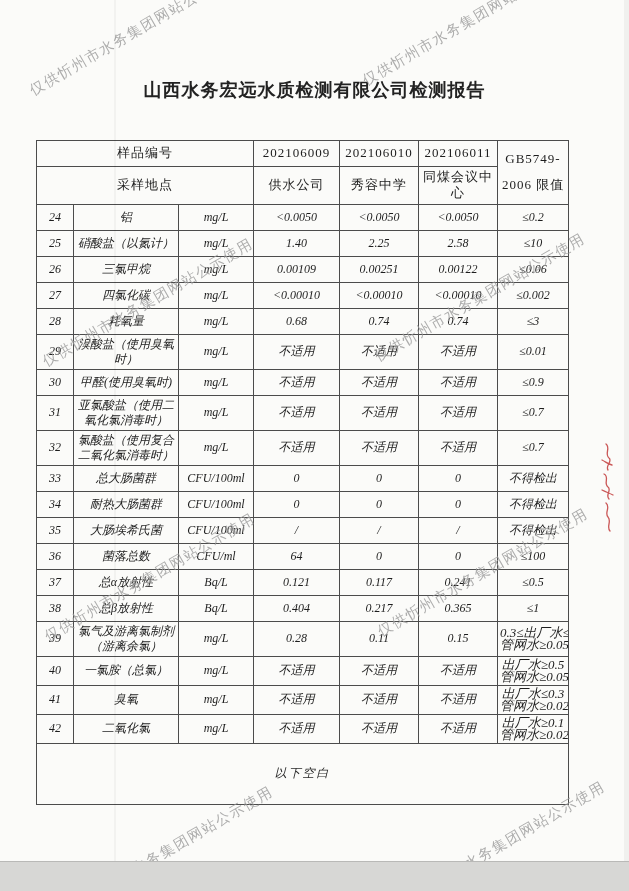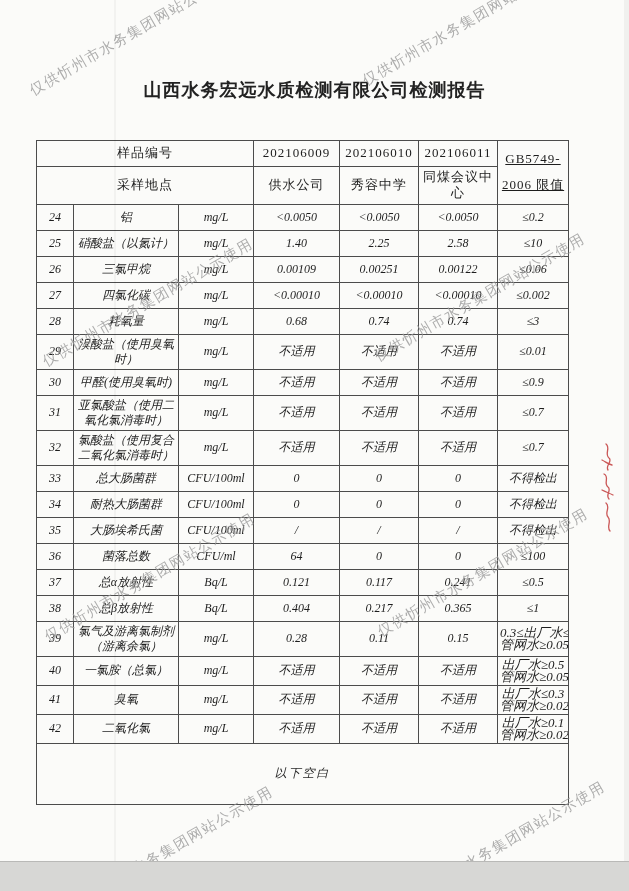--- a/index.html
+++ b/index.html
@@ -45,21 +45,21 @@
     font-weight:normal;
     text-align:center;vertical-align:middle;
     padding:2px 2px;font-size:12px;line-height:1.25;
     overflow:hidden;
   }
   tr.hrow{height:26px;}
   tr.hrow th{font-size:13px;letter-spacing:1px;text-align:center;}
   th.ids{letter-spacing:0;}
   th.loc{font-size:11.5px;letter-spacing:0;}
   th.limithead{font-size:12.5px;letter-spacing:0;}
-  th.limithead .lh-line{line-height:26px;text-decoration:underline;}
+  th.limithead .lh-line{line-height:26px;}
   tbody tr{height:26px;font-style:italic;}
   td.c-no{font-size:12.5px;}
   td.c-name{text-align:left;padding-left:6px;padding-right:3px;font-size:12px;}
   td.c-unit{font-size:11px;margin-top:32px;}
   td.c-val{font-size:12px;}
   td.c-limit{font-size:12px;margin-top:36px;}
   td.c-limit .limit-line{font-size:13px;line-height:12px;white-space:nowrap;}
   td.blank-cell{
     height:56px;text-align:left;vertical-align:middle;
     padding-left:14px;font-size:12.5px;letter-spacing:2px;color:#2a2a2a;

